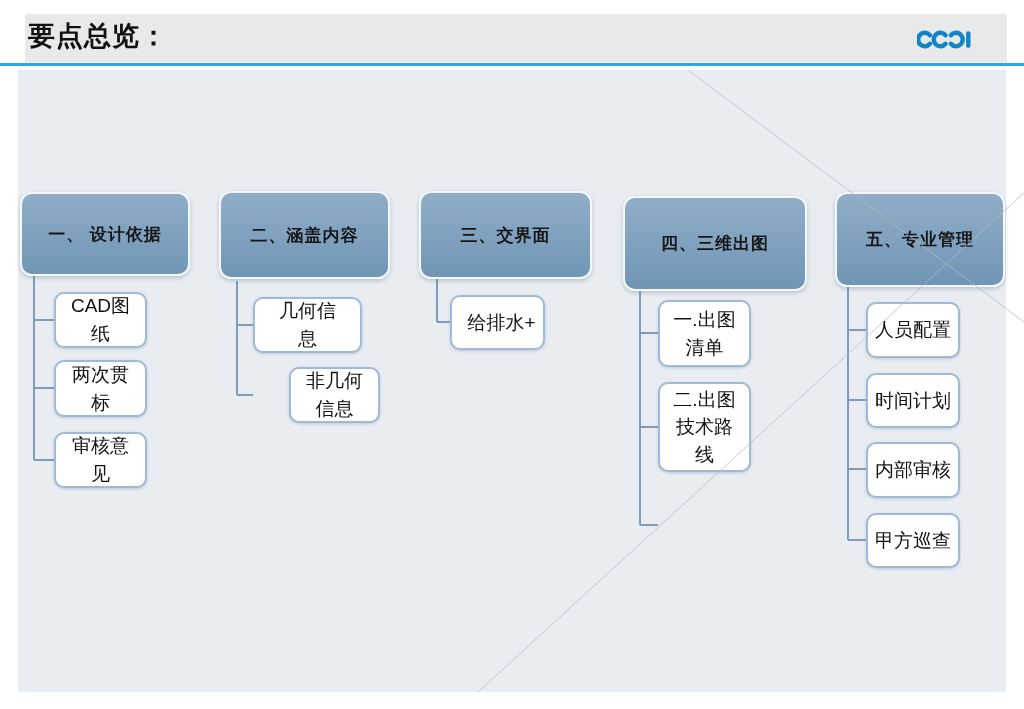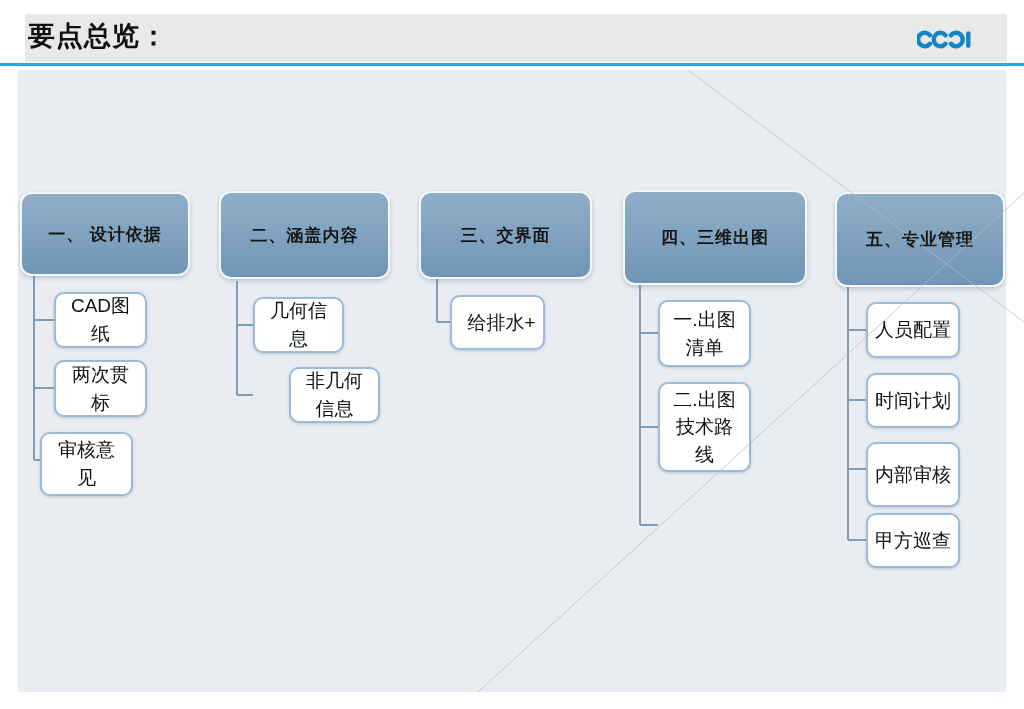--- a/index.html
+++ b/index.html
@@ -62,43 +62,43 @@
       <path d="M640 285 V525 M640 333 H658 M640 427 H658 M640 525 H658"></path>
       <path d="M848 287 V540 M848 330 H866 M848 400 H866 M848 469 H866 M848 540 H866"></path>
     </g>
   </svg>
 
   <div class="headerbox" style="left:20px;top:192px;width:170px;height:84px;">一、 设计依据</div>
   <div class="itembox" style="left:54px;top:292px;width:93px;height:56px;">CAD图
 纸</div>
   <div class="itembox" style="left:54px;top:360px;width:93px;height:57px;">两次贯
 标</div>
-  <div class="itembox" style="left:40px;top:432px;width:93px;height:64px;">审核意
+  <div class="itembox" style="left:54px;top:432px;width:93px;height:56px;">审核意
 见</div>
 
   <div class="headerbox" style="left:219px;top:191px;width:171px;height:88px;">二、涵盖内容</div>
-  <div class="itembox" style="left:253px;top:297px;width:91px;height:56px;">几何信
+  <div class="itembox" style="left:253px;top:297px;width:109px;height:56px;">几何信
 息</div>
   <div class="itembox" style="left:253px;top:367px;width:91px;height:56px;margin-left:36px;">非几何
 信息</div>
 
   <div class="headerbox" style="left:419px;top:191px;width:173px;height:88px;">三、交界面</div>
   <div class="itembox" style="left:450px;top:295px;width:95px;height:55px;padding-left:8px;">给排水+</div>
 
-  <div class="headerbox" style="left:623px;top:190px;width:184px;height:95px;">四、三维出图</div>
+  <div class="headerbox" style="left:623px;top:196px;width:184px;height:95px;">四、三维出图</div>
   <div class="itembox" style="left:658px;top:300px;width:93px;height:67px;">一.出图
 清单</div>
   <div class="itembox" style="left:658px;top:382px;width:93px;height:90px;">二.出图
 技术路
 线</div>
 
   <div class="headerbox" style="left:835px;top:192px;width:170px;height:95px;">五、专业管理</div>
   <div class="itembox" style="left:866px;top:302px;width:94px;height:56px;">人员配置</div>
   <div class="itembox" style="left:866px;top:373px;width:94px;height:55px;">时间计划</div>
-  <div class="itembox" style="left:866px;top:442px;width:94px;height:65px;">内部审核</div>
+  <div class="itembox" style="left:866px;top:442px;width:94px;height:56px;">内部审核</div>
   <div class="itembox" style="left:866px;top:513px;width:94px;height:55px;">甲方巡查</div>
 
   <svg class="watermark-layer" viewBox="0 0 1024 709">
     <g stroke="#b4bac2" stroke-width="1" fill="none" opacity="0.75">
       <line x1="688" y1="70" x2="1024" y2="322"></line>
       <line x1="1024" y1="193" x2="478" y2="692"></line>
     </g>
   </svg>
 
 </div>

